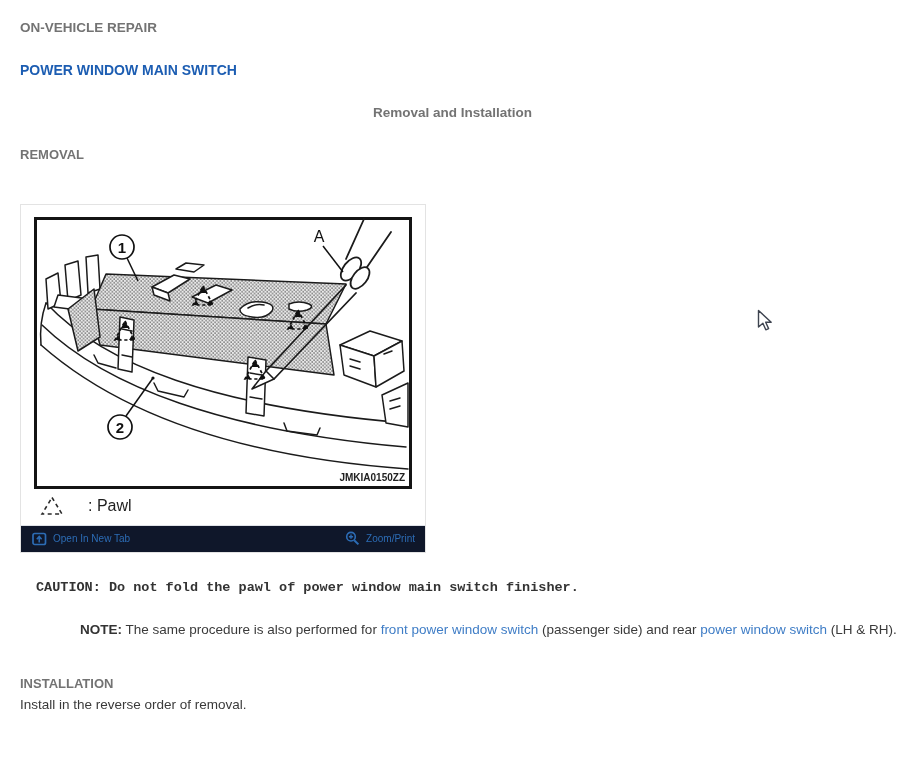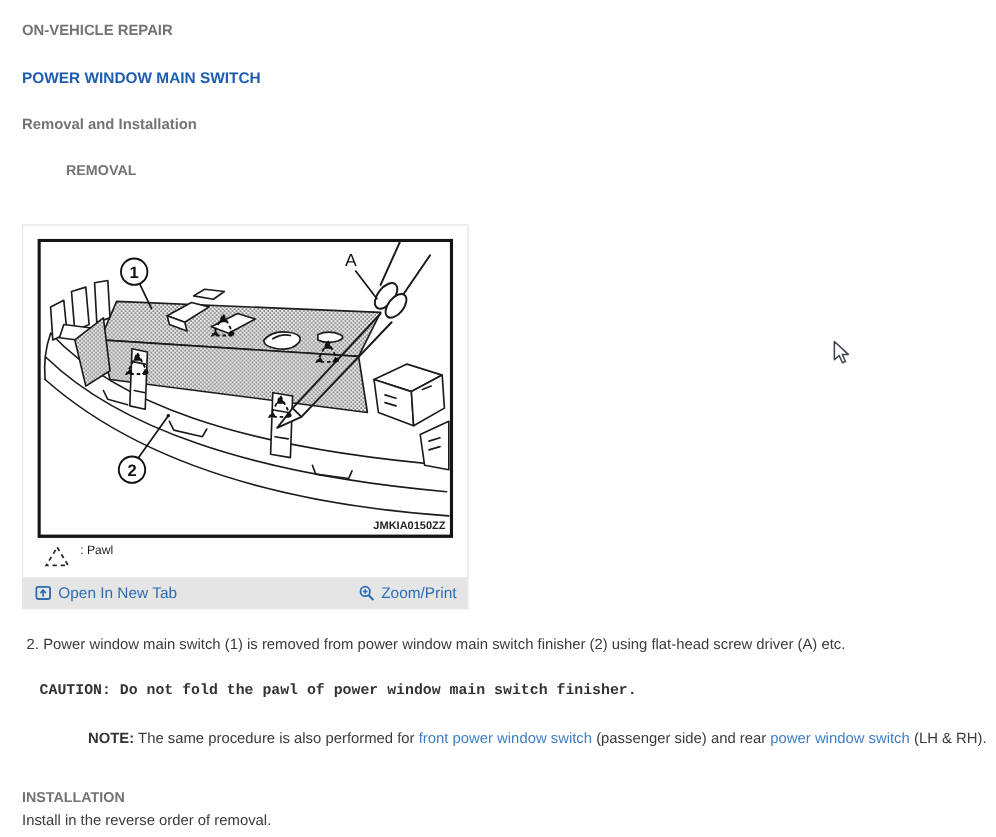--- a/index.html
+++ b/index.html
@@ -4,38 +4,38 @@
 <style>
   html,body{margin:0;padding:0;}
   body{
     width:905px;height:761px;position:relative;overflow:hidden;
     background:#ffffff;color:#3a3a3a;
     font-family:"Liberation Sans",sans-serif;font-size:13.5px;
   }
   .content{padding:20px 20px 0 20px;}
   .hdr{font-size:13.5px;font-weight:700;color:#737373;margin:0;}
   .hdr.topic{color:#1c5db2;font-size:14px;margin-top:27px;}
-  .hdr.sub{margin-top:27px;}
-  .hdr.small{margin-top:27px;font-size:13px;margin-left:40px;}
+  .hdr.sub{margin-top:27px;text-align:center;}
+  .hdr.small{margin-top:27px;font-size:13px;}
   .step{margin:0;padding-left:4px;line-height:17px;}
   .step.first{margin-top:5px;}
   .step-num{margin-right:4px;}
   a.link{color:#3f7dc6;text-decoration:none;cursor:pointer;}
   .callout{margin:0 0 0 16px;line-height:17px;}
   .bold{font-weight:700;color:#333;}
 
   
   .figure-card{margin-top:42px;width:404px;border:1px solid #e3e3e3;background:#fff;}
   .figure-body{padding:12px 12px 0 13px;}
   .figure-frame svg{display:block;}
-  .figure-legend{display:flex;gap:9px;padding:6px 0 8px 6px;
-    font-size:11px;color:#1f1f1f;}
+  .figure-legend{display:flex;align-items:center;gap:24px;padding:6px 0 8px 6px;
+    font-size:16px;color:#1f1f1f;}
   .figure-actions{display:flex;justify-content:space-between;align-items:center;
-    background:#e5e5e5;border-top:1px solid #e0e3e8;padding:5px 10px 6px 11px;
-    font-size:14px;}
+    background:#0f172a;border-top:1px solid #e0e3e8;padding:5px 10px 6px 11px;
+    font-size:10px;}
   .action{display:flex;align-items:center;gap:6px;color:#2c6cb5;text-decoration:none;cursor:pointer;}
   .action svg{flex:0 0 auto;}
 
   .step2{margin-top:23px;}
   .caution{margin-top:26px;font-family:Liberation Mono, monospace;}
   .note{margin-top:25px;white-space:nowrap;padding-left:44px;}
   .hdr.install{margin-top:38px;font-size:13px;}
   .install-text{margin:5px 0 0 0;line-height:17px;}
 
   .cursor{position:absolute;left:757px;top:309px;pointer-events:none;}
@@ -188,21 +188,20 @@
         <svg width="15" height="15" viewBox="0 0 15 15">
           <circle cx="6" cy="5.7" r="4.3" fill="none" stroke="#2c6cb5" stroke-width="1.6"></circle>
           <path d="M6 3.6 V7.8 M3.9 5.7 H8.1" stroke="#2c6cb5" stroke-width="1.4"></path>
           <path d="M9.2 9.2 L13.4 13.4" stroke="#2c6cb5" stroke-width="2"></path>
         </svg>
         <span>Zoom/Print</span>
       </a>
     </div>
   </div>
 
-  <div class="step step2"><span class="step-num">2.</span><span>Power window main switch (1) is removed from power window main switch finisher (2) using flat-head screw driver (A) etc.</span></div>
 
   <p class="callout caution"><span class="bold">CAUTION:</span><span class="bold"> Do not fold the pawl of power window main switch finisher.</span></p>
 
   <p class="callout note"><span class="bold">NOTE:</span><span> The same procedure is also performed for </span><a class="link">front power window switch</a><span> (passenger side) and rear </span><a class="link">power window switch</a><span> (LH &amp; RH).</span></p>
 
   <h4 class="hdr install">INSTALLATION</h4>
   <p class="install-text">Install in the reverse order of removal.</p>
 
 </div>
 

